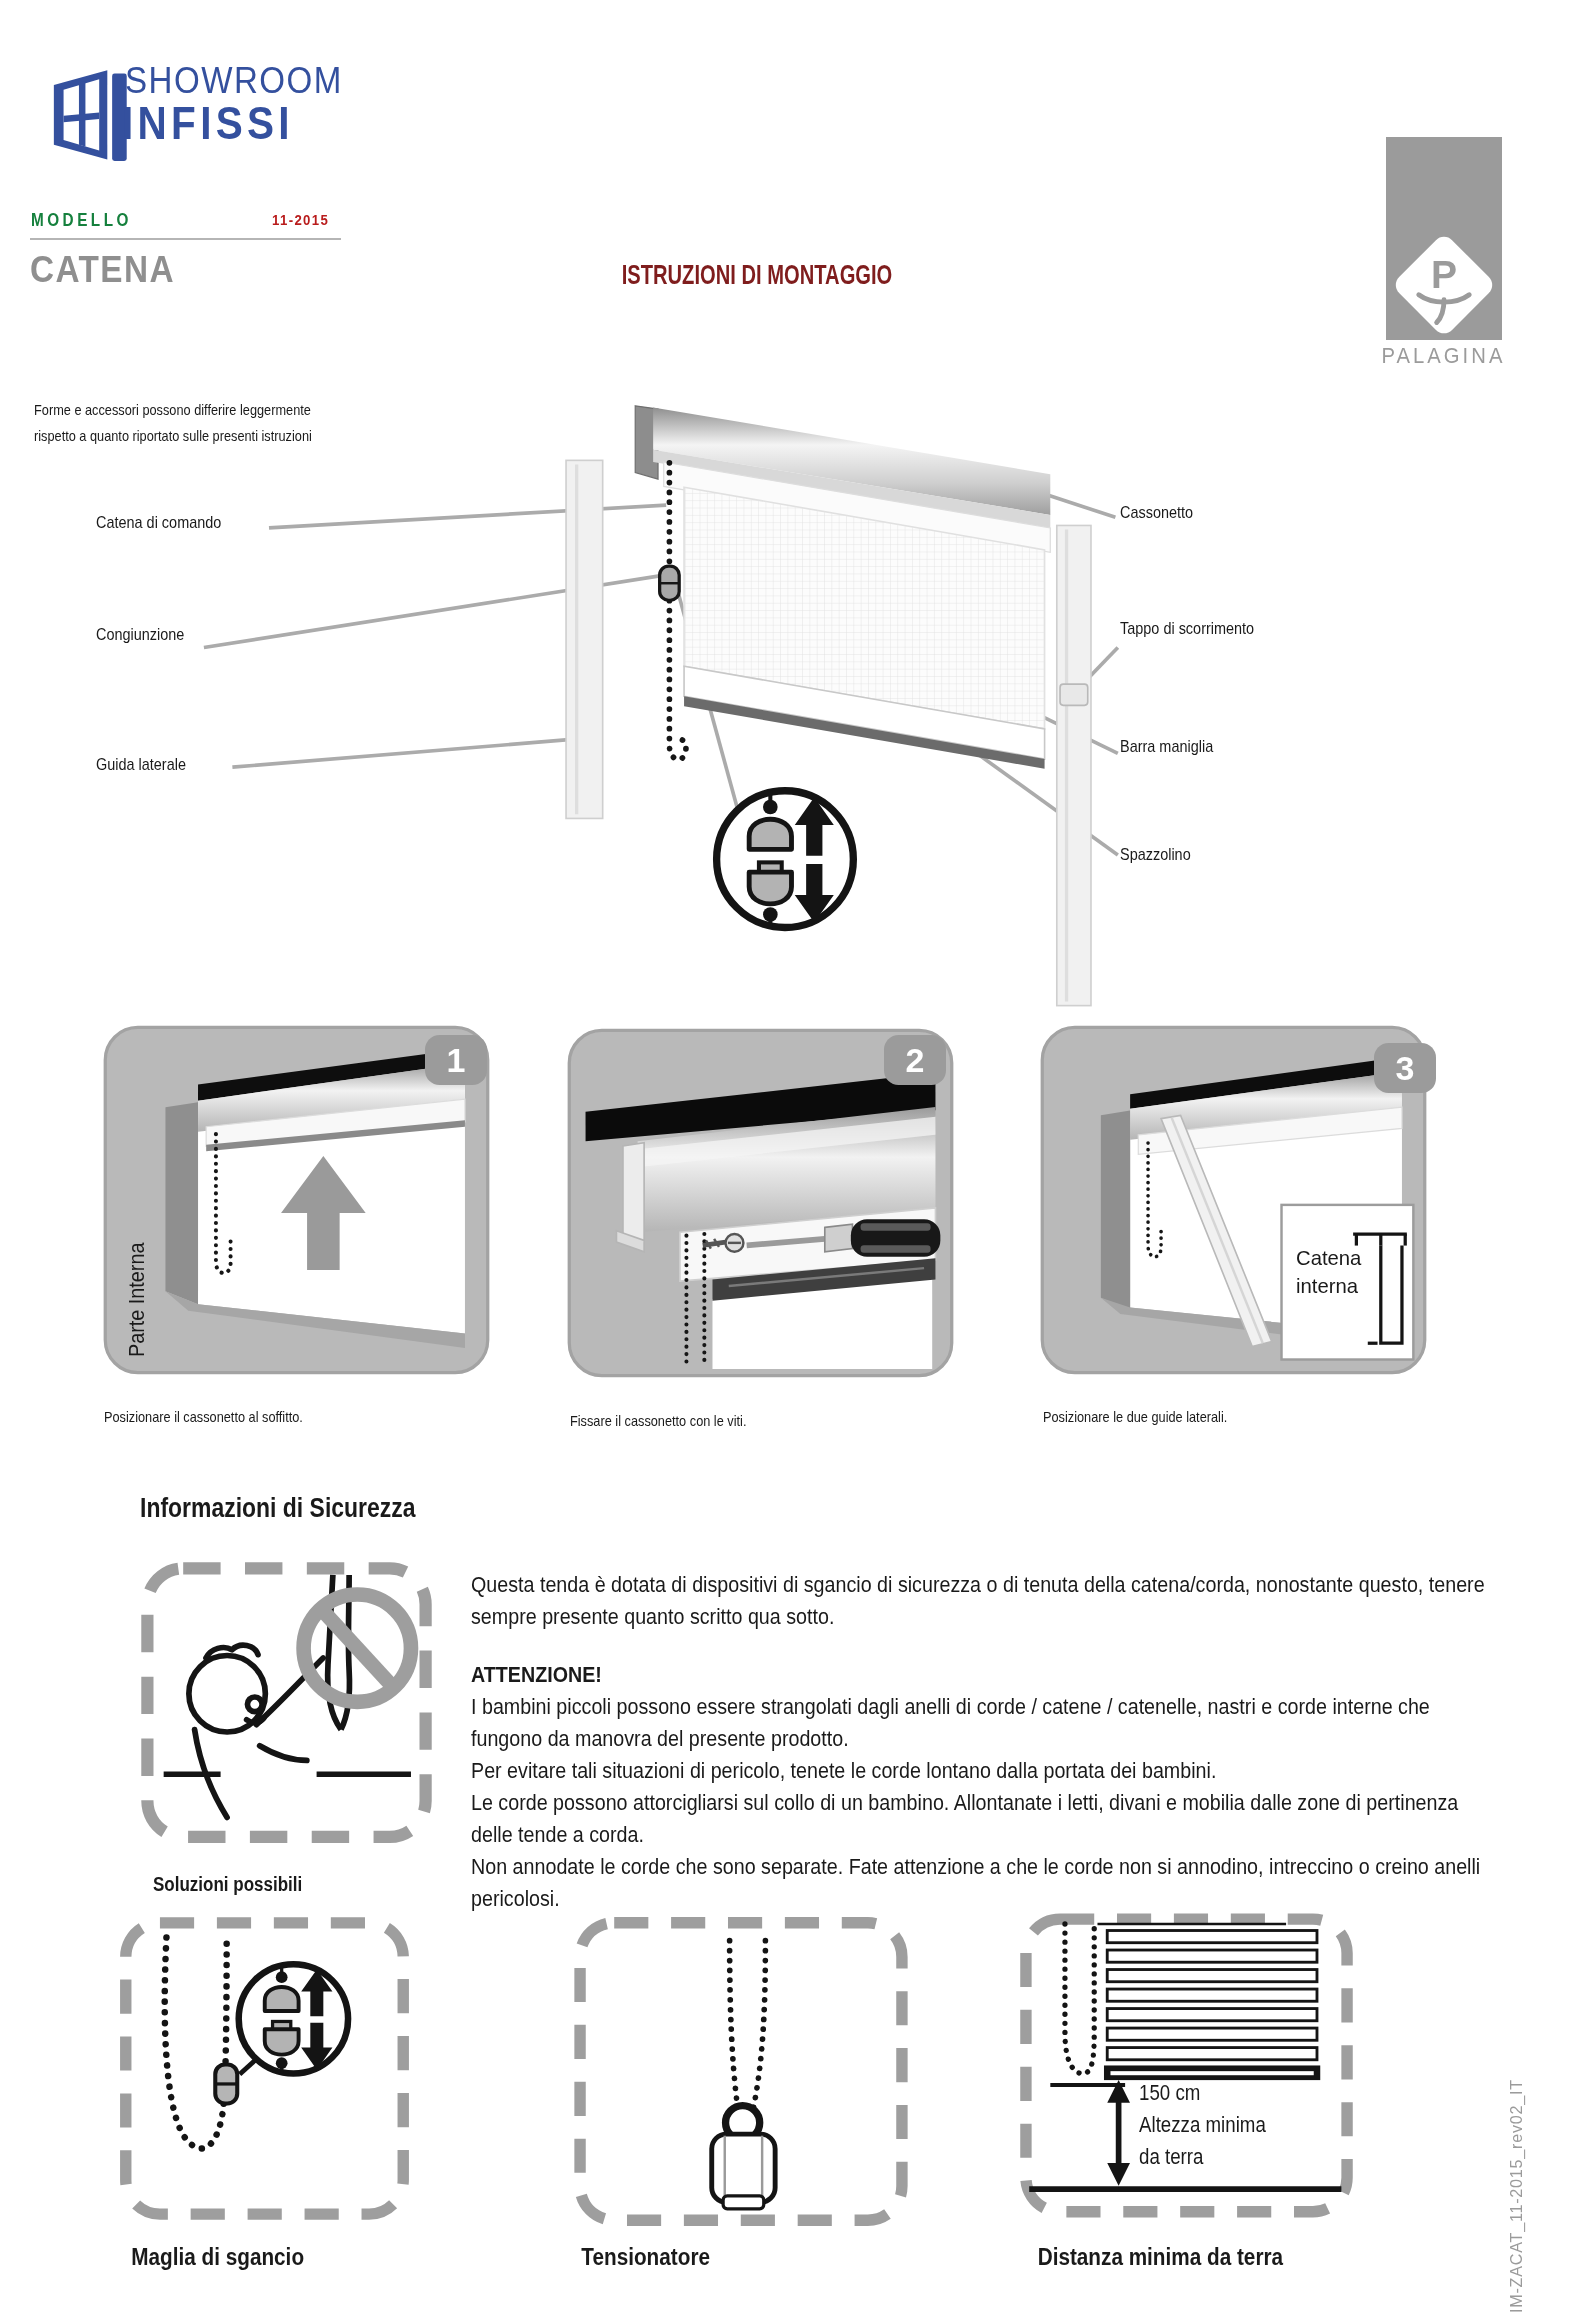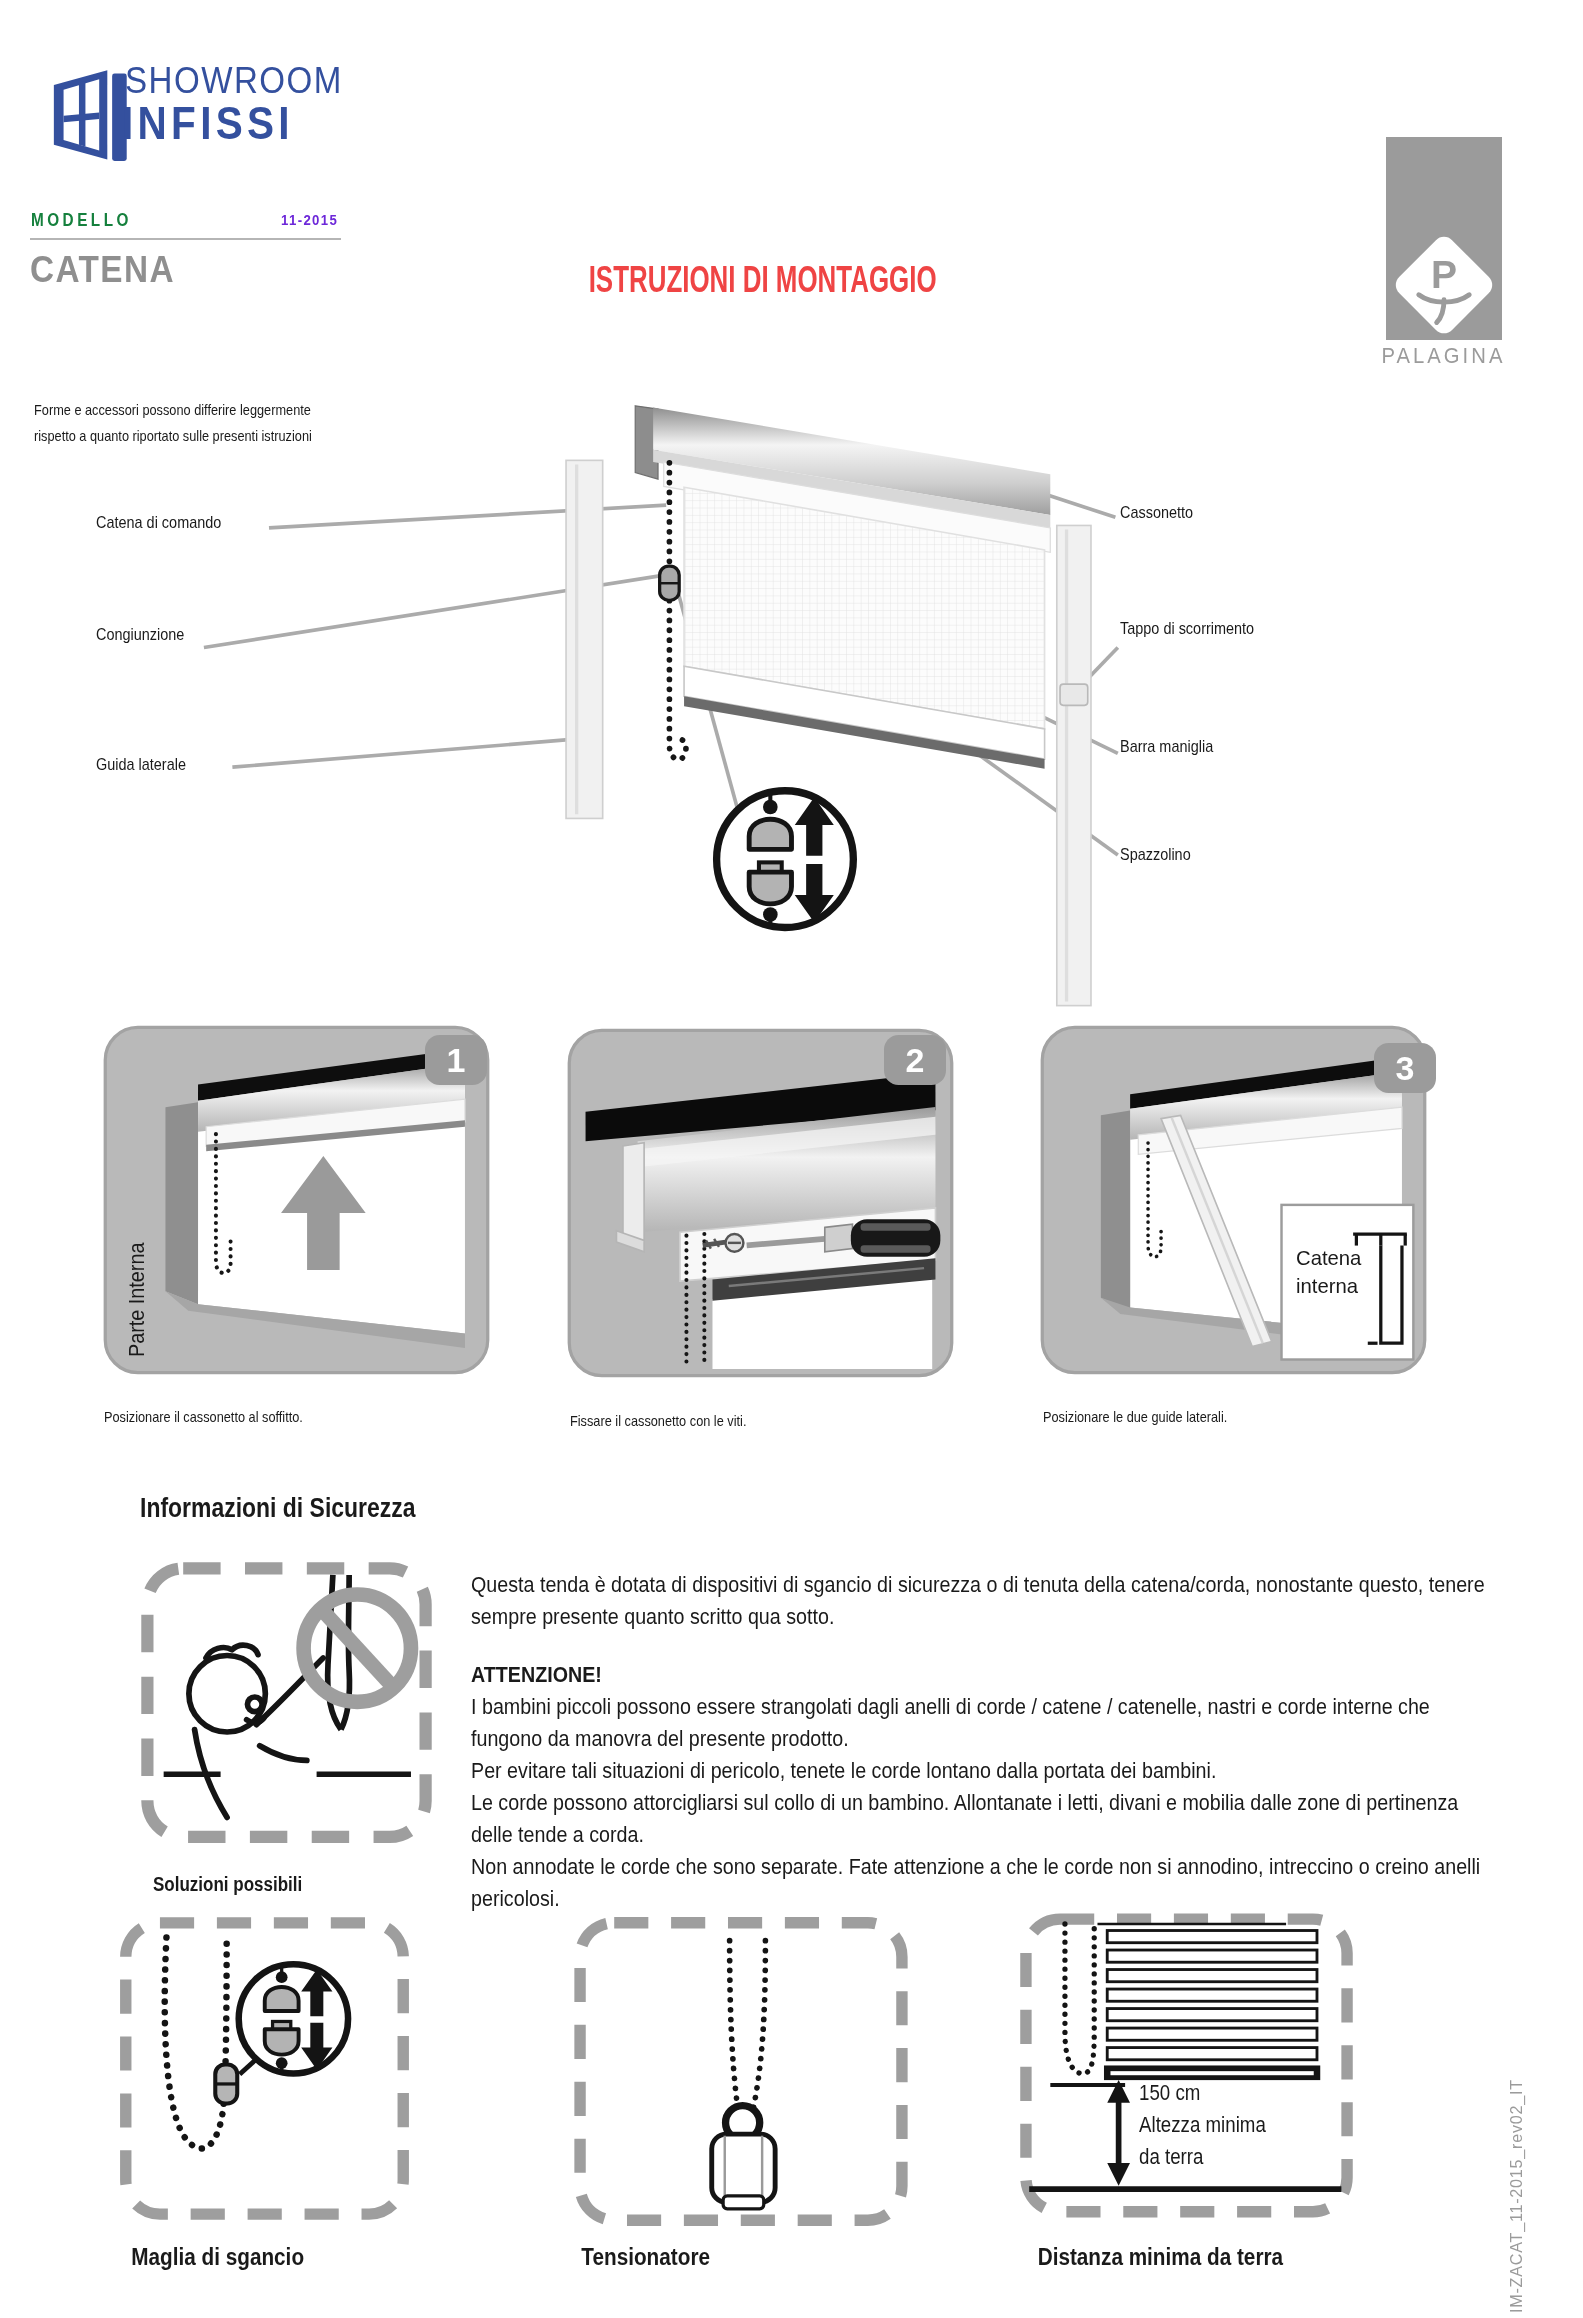--- a/index.html
+++ b/index.html
@@ -6,25 +6,25 @@
   html,body{width:1584px;height:2319px;background:#fff}
   body{position:relative;overflow:hidden;font-family:"Liberation Sans",sans-serif;color:#1a1a1a}
   .abs{position:absolute}
   .cx{display:inline-block;white-space:nowrap;transform:scaleX(.85);transform-origin:0 50%}
   .cxc{display:inline-block;white-space:nowrap;transform:scaleX(.85);transform-origin:50% 50%}
   .brand1{left:125px;top:60px;font-size:36px;letter-spacing:1.6px;color:#34509e}
   .brand1 .cx{transform:scaleX(.92)}
   .brand2{left:122px;top:96px;font-size:46px;font-weight:bold;letter-spacing:4.9px;color:#34509e}
   .brand2 .cx{transform:scaleX(.88)}
   .modello{left:31px;top:210px;font-size:18px;font-weight:bold;letter-spacing:4.1px;color:#15803d}
-  .revdate{left:281px;top:211px;font-size:15.5px;font-weight:bold;letter-spacing:1.6px;color:#6d28d9}
+  .revdate{left:272px;top:211px;font-size:15.5px;font-weight:bold;letter-spacing:1.6px;color:#b91c1c}
   .rule{left:30px;top:238px;width:311px;height:2.4px;background:#b5b5b5}
   .catena{left:30px;top:249px;font-size:37px;font-weight:bold;letter-spacing:1.6px;color:#8f8f8f}
   .catena .cx{transform:scaleX(.9)}
-  .pagetitle{left:521px;top:259px;width:472px;font-size:36px;font-weight:bold;color:#ef4444}
+  .pagetitle{left:521px;top:259px;width:472px;text-align:center;font-size:28px;font-weight:bold;color:#7f1d1d}
   .pagetitle .cxc{transform:scaleX(.72)}
   .palagina-box{left:1386px;top:137px;width:116px;height:203px;background:#9b9b9b}
   .palagina-name{left:1372px;top:343px;width:143px;text-align:center;font-size:22px;letter-spacing:3.3px;color:#9b9b9b}
   .palagina-name .cxc{transform:scaleX(.92)}
   .note{left:34px;top:397px;font-size:15px;line-height:26px;white-space:pre-line}
   .note .cx{white-space:pre-line;transform:scaleX(.85)}
   .dlabel{font-size:17px}
   .step-caption{font-size:15px}
   .badge{width:62px;height:50px;border-radius:14.6px;background:#9b9b9b;color:#fff;
          font-size:34px;font-weight:bold;display:flex;align-items:center;justify-content:center}

